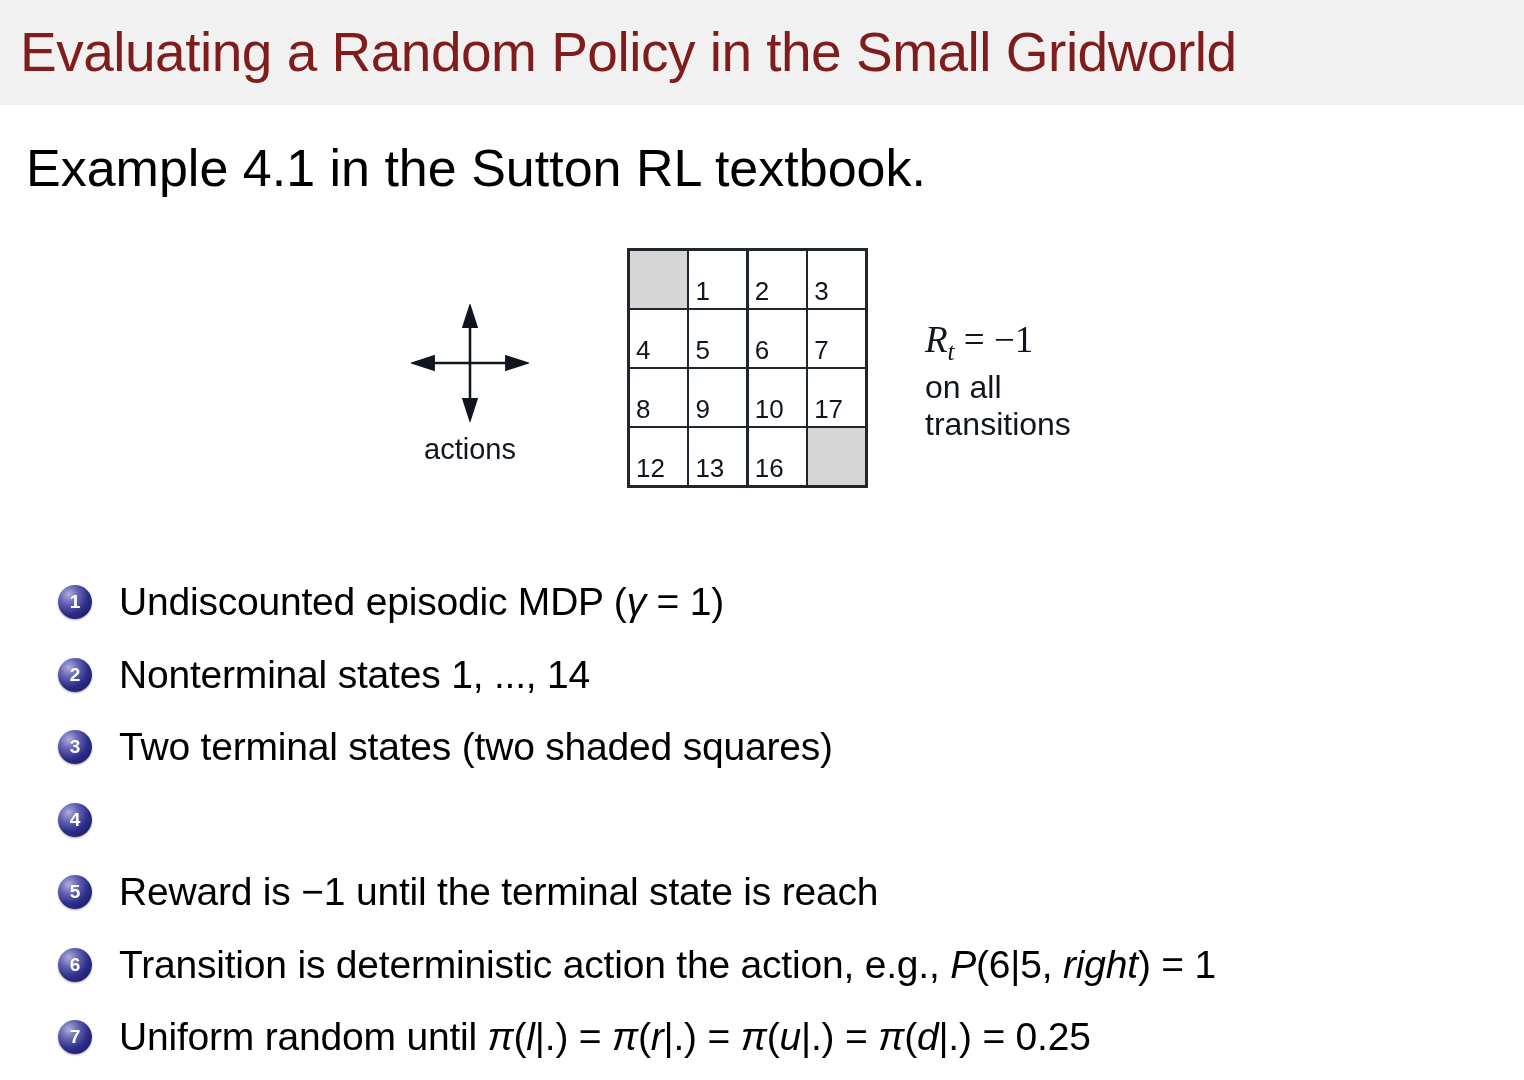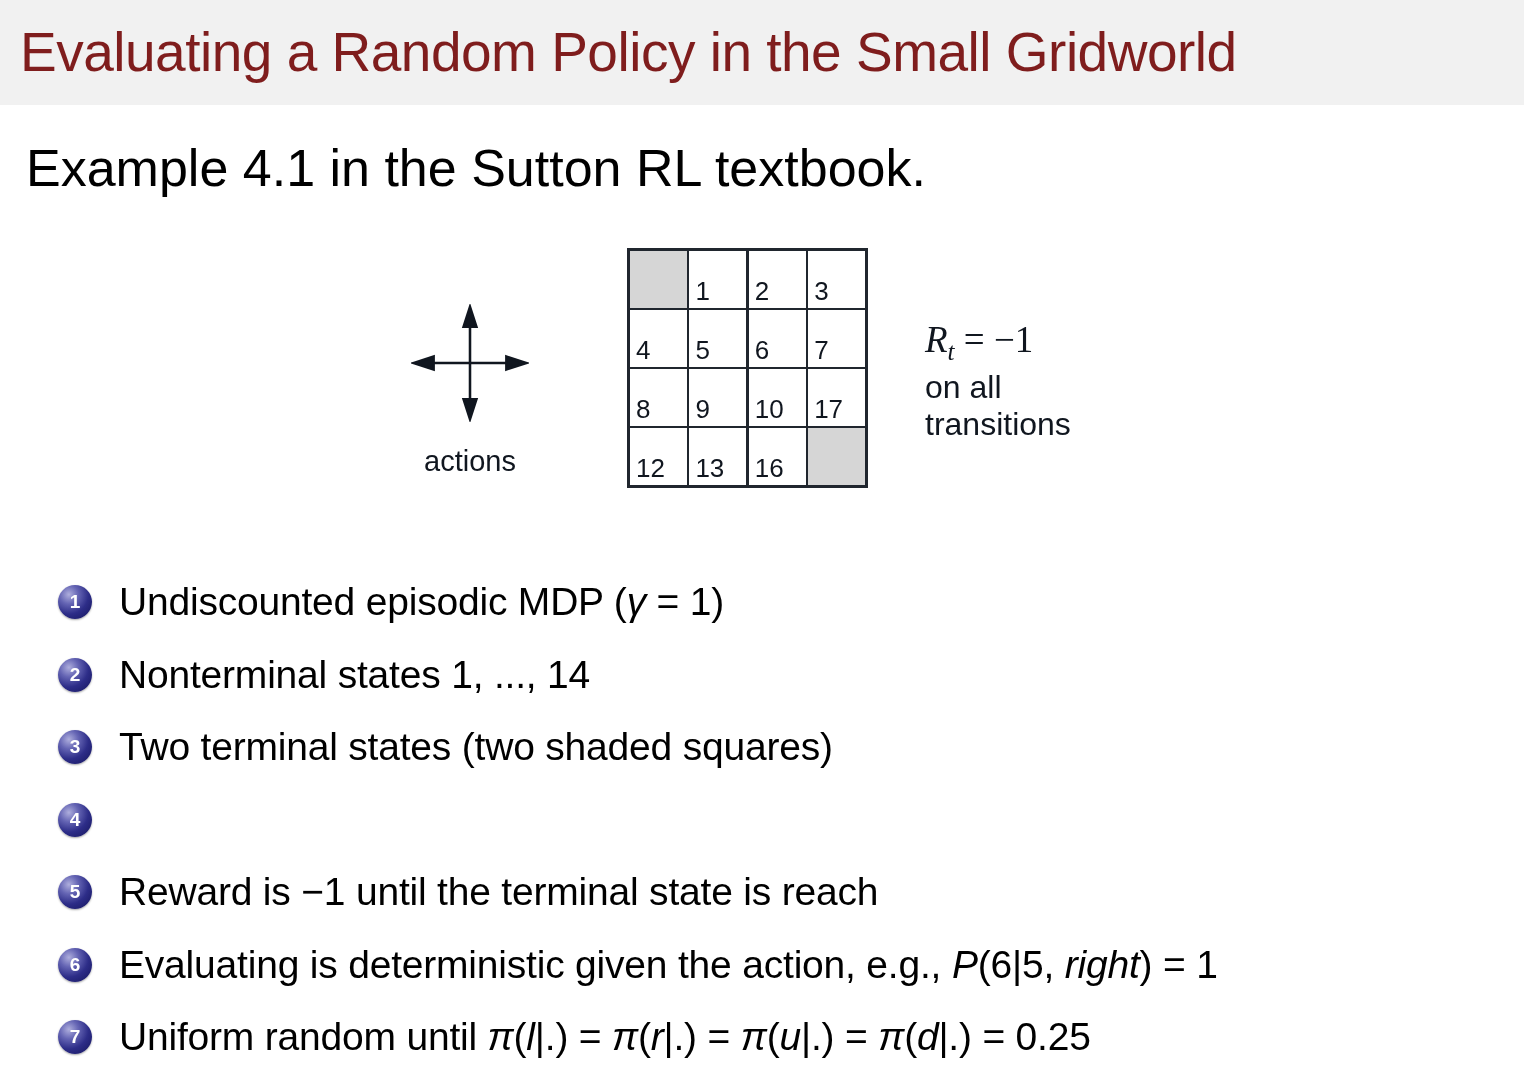--- a/index.html
+++ b/index.html
@@ -27,21 +27,21 @@
     position:absolute;left:26px;top:138px;
     font-size:52px;color:#000;
   }
   
   .actions-figure{
     position:absolute;left:408px;top:304px;width:124px;
     text-align:center;
   }
   .actions-figure svg{display:block;margin:0 auto;}
   .actions-label{
-    display:block;margin-top:23px;
+    display:block;margin-top:11px;
     font-size:29px;color:#10161f;
   }
   .gridworld{
     position:absolute;left:627px;top:248px;
     width:241px;height:240px;box-sizing:border-box;
     background:#20262e;
     display:grid;
     grid-template-columns:repeat(4,1fr);
     grid-template-rows:repeat(4,1fr);
     gap:2.5px;padding:3px;
@@ -185,21 +185,21 @@
       </div>
       <div class="item">
         <span class="badge">4</span>
       </div>
       <div class="item">
         <span class="badge">5</span>
         <span class="item-text"><span>Reward is −1 until the terminal state is reach</span></span>
       </div>
       <div class="item">
         <span class="badge">6</span>
-        <span class="item-text"><span>Evaluating is deterministic given the action, e.g., </span><i>P</i><span>(6|5, </span><i>right</i><span>) = 1</span></span>
+        <span class="item-text"><span>Transition is deterministic action the action, e.g., </span><i>P</i><span>(6|5, </span><i>right</i><span>) = 1</span></span>
       </div>
       <div class="item">
         <span class="badge">7</span>
         <span class="item-text"><span>Uniform random until </span><i>π</i><span>(</span><i>l</i><span>|.) = </span><i>π</i><span>(</span><i>r</i><span>|.) = </span><i>π</i><span>(</span><i>u</i><span>|.) = </span><i>π</i><span>(</span><i>d</i><span>|.) = 0.25</span></span>
       </div>
     </div>
 
 </div>
 
 </body></html>

